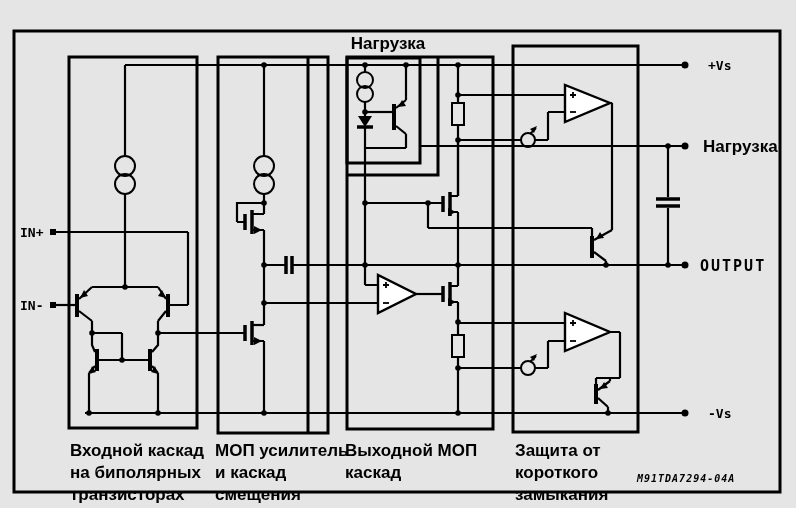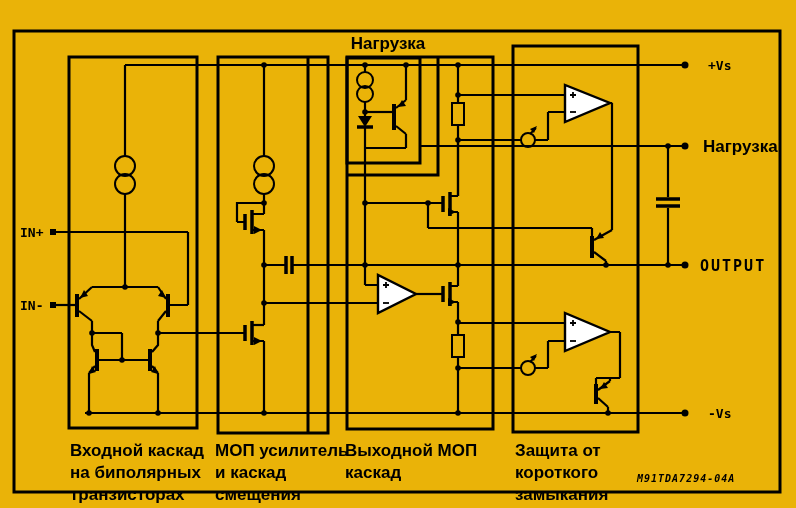--- a/index.html
+++ b/index.html
@@ -1,16 +1,16 @@
 <!DOCTYPE html>
 <html><head>
 <meta charset="utf-8">
 <style>
   html,body{margin:0;padding:0;background:#fff;}
-  #stage{position:relative;width:796px;height:508px;background:#eab308;overflow:hidden;}
+  #stage{position:relative;width:796px;height:508px;background:#e5e5e5;overflow:hidden;}
   svg{display:block;}
   .wire{stroke:#000;stroke-width:2.2;fill:none;}
   .thin{stroke:#000;stroke-width:2;fill:none;}
   .box{stroke:#000;stroke-width:3;fill:none;}
   .bar{stroke:#000;stroke-width:4;fill:none;}
   .chanbar{stroke:#000;stroke-width:3.5;fill:none;}
   .plate{stroke:#000;stroke-width:3.5;fill:none;}
   .dot{fill:#000;stroke:none;}
   .solid{fill:#000;stroke:none;}
   .tri{fill:#fff;stroke:#000;stroke-width:2.4;}

